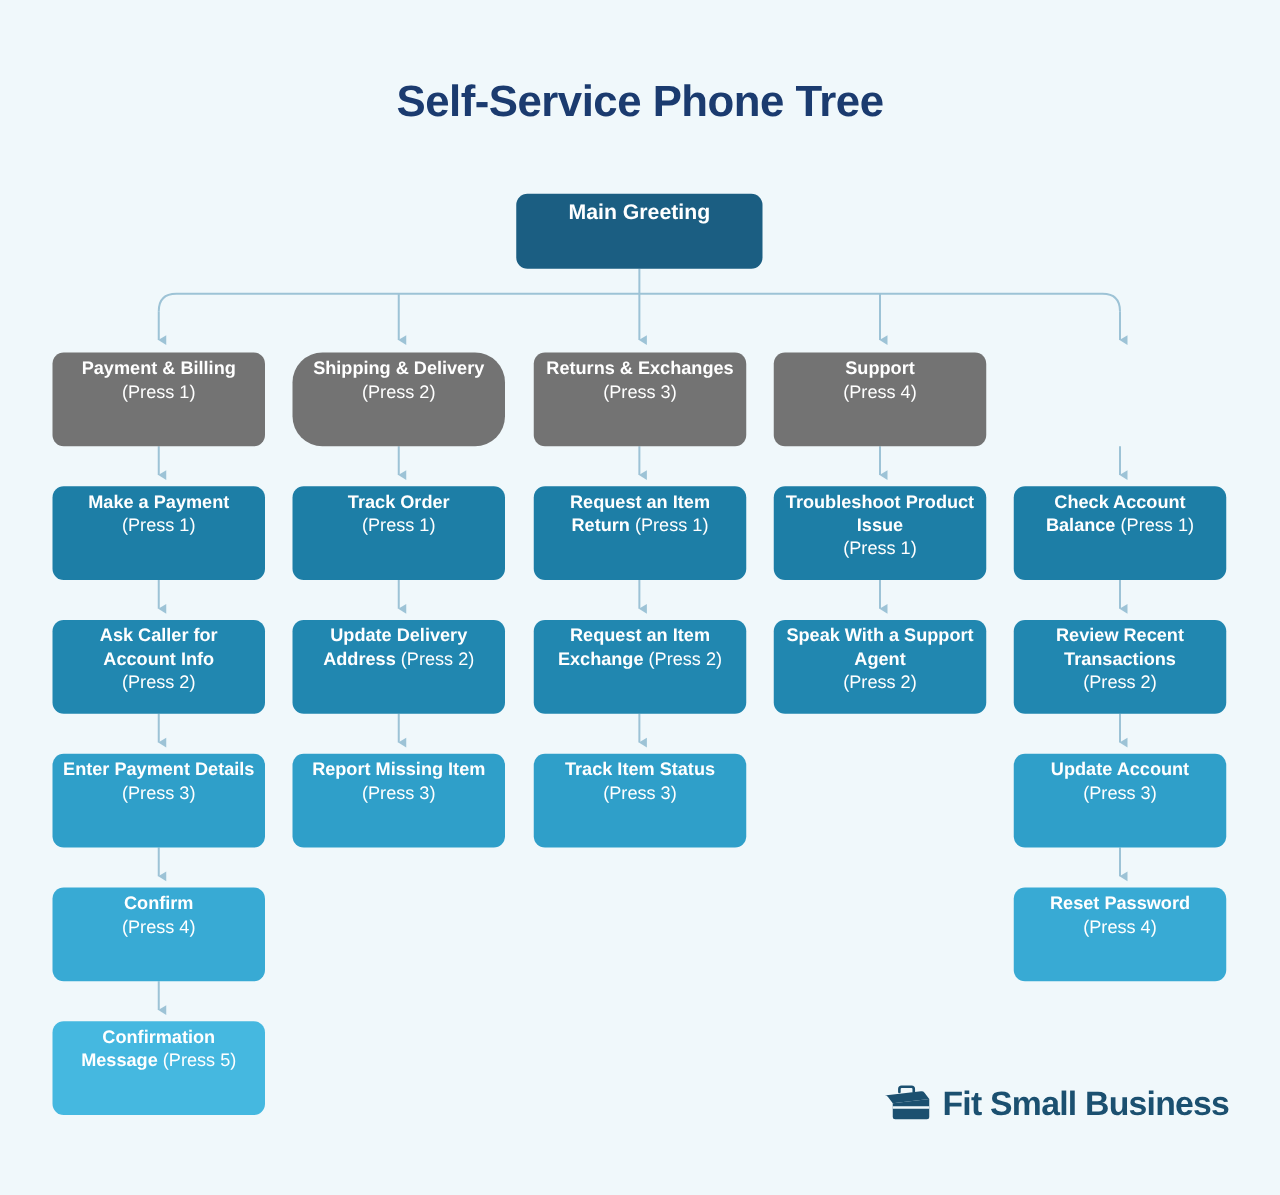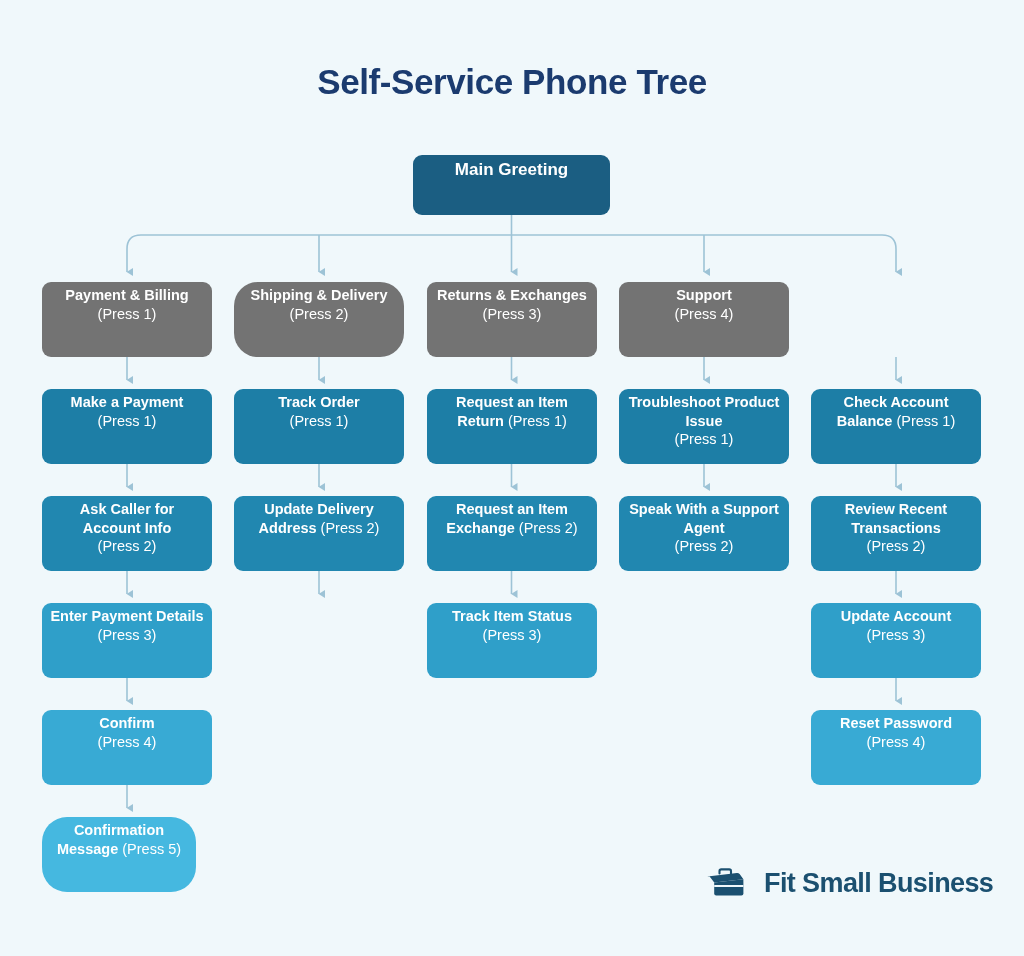--- a/index.html
+++ b/index.html
@@ -76,21 +76,21 @@
   .lvl5 { background: #38aad4; }
   .lvl6 { background: #45b8e0; }
 
   
   #logo {
     position: absolute;
     left: 705px;
     top: 866px;
     display: flex;
     align-items: center;
-    gap: 19px;
+    gap: 9px;
   }
   #logo .logo-text {
     font-size: 27px;
     font-weight: bold;
     color: #1b5070;
     letter-spacing: -0.6px;
     white-space: nowrap;
   }
 </style>
 </head>
@@ -154,32 +154,35 @@
   </div>
   <div class="node lvl3" style="left:42px;  top:496px; width:170px; height:75px;">
     <div><span>Ask Caller for Account Info</span><br><span class="sub">(Press 2)</span></div>
   </div>
   <div class="node lvl4" style="left:42px;  top:603px; width:170px; height:75px;">
     <div><span>Enter Payment Details</span> <span class="sub">(Press 3)</span></div>
   </div>
   <div class="node lvl5" style="left:42px;  top:710px; width:170px; height:75px;">
     <div><span>Confirm</span><br><span class="sub">(Press 4)</span></div>
   </div>
-  <div class="node lvl6" style="left:42px;  top:817px; width:154px; height:75px;border-radius:25px;">
+  <div class="node lvl6" style="left:42px;  top:817px; width:170px; height:75px;">
     <div><span>Confirmation Message</span> <span class="sub">(Press 5)</span></div>
   </div>
 
   <div class="node lvl1" style="left:234px; top:282px; width:170px; height:75px;border-radius:24px;">
     <div><span>Shipping &amp; Delivery</span><br><span class="sub">(Press 2)</span></div>
   </div>
   <div class="node lvl2" style="left:234px; top:389px; width:170px; height:75px;">
     <div><span>Track Order</span><br><span class="sub">(Press 1)</span></div>
   </div>
   <div class="node lvl3" style="left:234px; top:496px; width:170px; height:75px;">
     <div><span>Update Delivery Address</span> <span class="sub">(Press 2)</span></div>
+  </div>
+  <div class="node lvl4" style="left:234px; top:603px; width:170px; height:75px;">
+    <div><span>Report Missing Item</span> <span class="sub">(Press 3)</span></div>
   </div>
 
   <div class="node lvl1" style="left:427px; top:282px; width:170px; height:75px;">
     <div><span>Returns &amp; Exchanges</span><br><span class="sub">(Press 3)</span></div>
   </div>
   <div class="node lvl2" style="left:427px; top:389px; width:170px; height:75px;">
     <div><span>Request an Item Return</span> <span class="sub">(Press 1)</span></div>
   </div>
   <div class="node lvl3" style="left:427px; top:496px; width:170px; height:75px;">
     <div><span>Request an Item Exchange</span> <span class="sub">(Press 2)</span></div>

